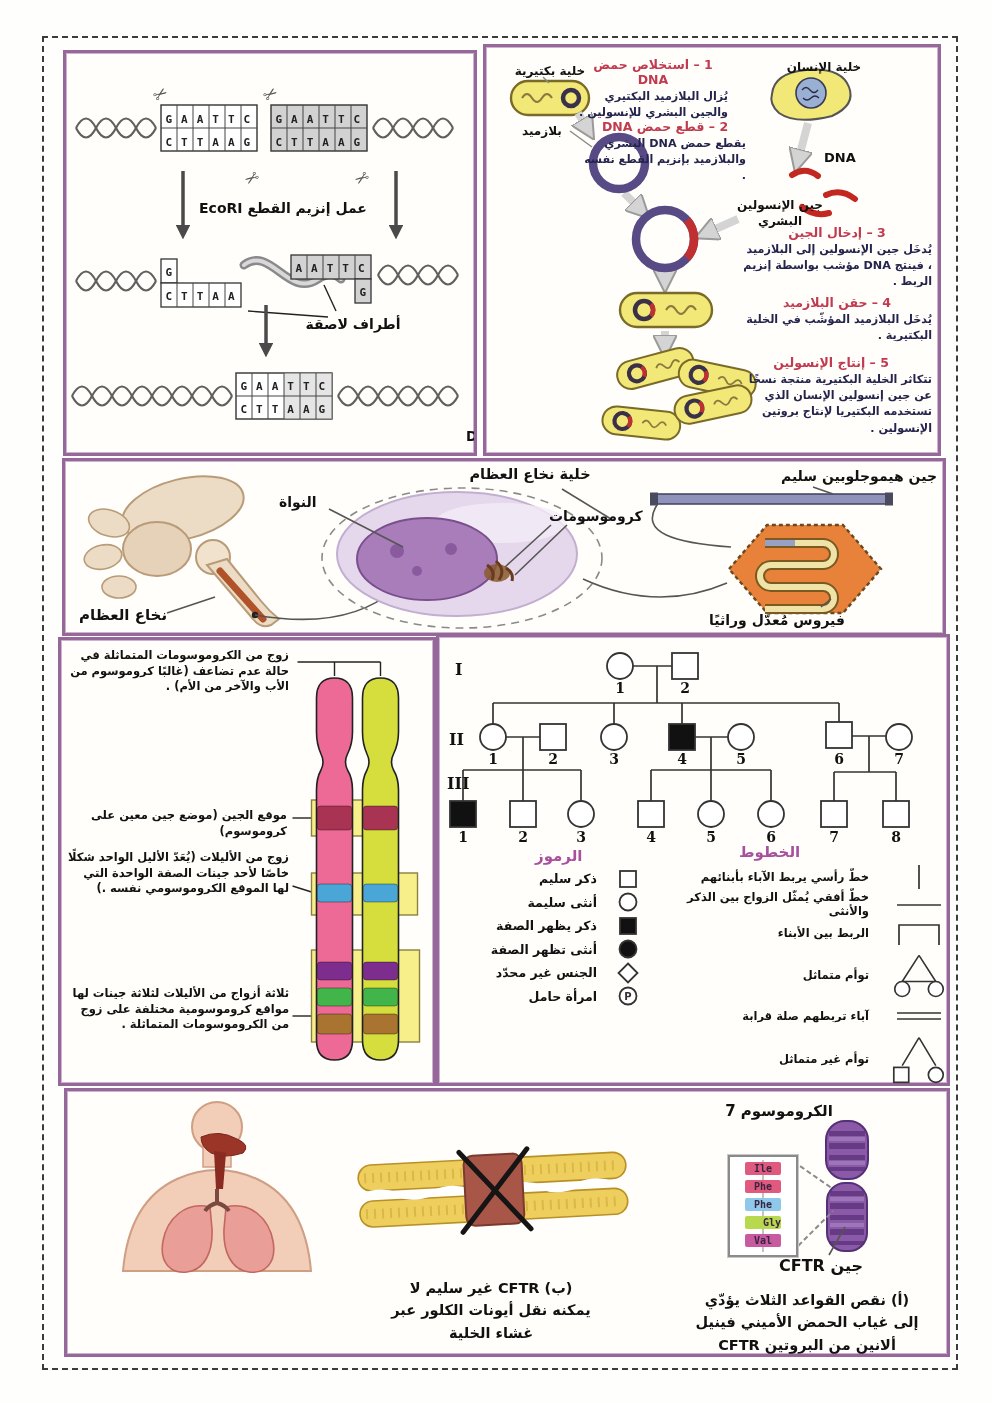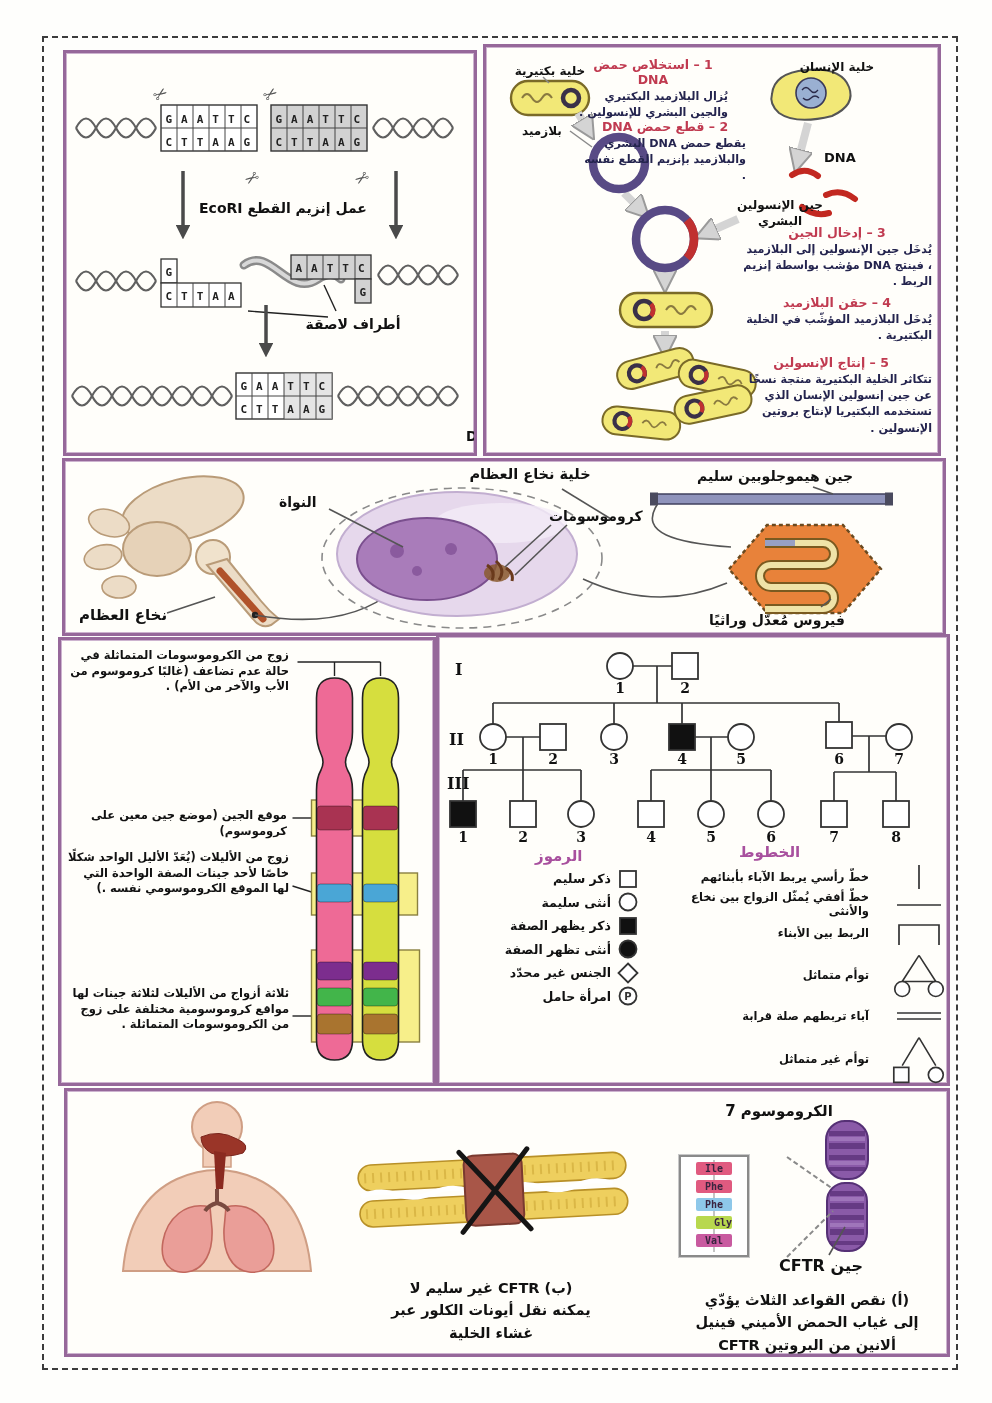--- a/index.html
+++ b/index.html
@@ -33,21 +33,21 @@
   .frag { stroke:#c22820; stroke-width:6; fill:none; stroke-linecap:round; }
   .ln { stroke:#222; stroke-width:1.4; fill:none; }
   .ybox { fill:#f7ef8a; stroke:#8a8040; stroke-width:1.4; }
   .pln { stroke:#333; stroke-width:1.7; fill:none; }
   .shp { fill:#fff; stroke:#333; stroke-width:1.8; }
   .shpf { fill:#111; stroke:#333; stroke-width:1.8; }
   .num { font-family:"DejaVu Serif", serif; font-weight:bold; font-size:14px; fill:#111; text-anchor:middle; }
   .rom { font-family:"DejaVu Serif", serif; font-weight:bold; font-size:16px; fill:#111; }
   .legend-head { position:absolute; font-weight:bold; font-size:15px; color:#a8509e; direction:rtl; }
   .symrows { position:absolute; }
-  .srow { display:flex; align-items:center; gap:6px; height:23.5px; }
+  .srow { display:flex; align-items:center; gap:20px; height:23.5px; }
   .srow .slabel { flex:1; text-align:right; direction:rtl; font-weight:bold; font-size:12.5px; color:#111; }
   .linesrows { position:absolute; }
   .lrow { display:flex; align-items:center; gap:22px; }
   .lrow .llabel { flex:1; text-align:right; direction:rtl; font-weight:bold; font-size:11.5px; color:#111; }
   .cap { position:absolute; direction:rtl; text-align:center; font-weight:bold; font-size:14.5px;
     color:#111; line-height:1.55; }
   .aabox { position:absolute; width:70px; height:102px; background:#fff;
     border:2px solid #8a8a8a; outline:1px solid #c8c8c8; }
   .aabox::before { content:""; position:absolute; left:50%; top:3px; bottom:3px; width:2px;
     margin-left:-1px; background:#c4c4c4; }
@@ -222,21 +222,21 @@
         </g>
         <g transform="translate(186,352) rotate(-12)">
           <rect x="0" y="0" width="78" height="28" rx="14" fill="#f2e877" stroke="#7a6a28" stroke-width="2"></rect>
           <circle cx="20" cy="14" r="8" fill="none" stroke="#3a3048" stroke-width="4.2"></circle>
           <path d="M26,9 A8,8 0 0 1 26,19" fill="none" stroke="#c03030" stroke-width="4.2"></path>
           <path d="M40,14 q4,-6 8,0 q4,6 8,0 q4,-6 8,0" fill="none" stroke="#8a7a40" stroke-width="1.8"></path>
         </g>
       </g>
     </svg>
     <div class="lbl" style="left:18px;top:16px;width:92px;font-size:12px;text-align:center">خلية بكتيرية</div>
-    <div class="lbl" style="left:308px;top:12px;width:86px;font-size:12px;text-align:center">خلية الإنسان</div>
+    <div class="lbl" style="left:295px;top:12px;width:86px;font-size:12px;text-align:center">خلية الإنسان</div>
     <div class="lbl" style="left:36px;top:76px;font-size:12px">بلازميد</div>
     <div class="lbl" style="left:338px;top:102px;font-size:13px;direction:ltr">DNA</div>
     <div class="lbl" style="left:248px;top:150px;width:92px;font-size:12px;text-align:center">جين الإنسولين البشري</div>
     <div class="step" style="left:92px;top:10px;width:150px">
       <div class="t">1 – استخلاص حمض DNA</div>
       <div class="b">يُزال البلازميد البكتيري والجين البشري للإنسولين .</div>
     </div>
     <div class="step" style="left:98px;top:72px;width:162px">
       <div class="t">2 – قطع حمض DNA</div>
       <div class="b">يقطع حمض DNA البشري والبلازميد بإنزيم القطع نفسه .</div>
@@ -300,21 +300,21 @@
         <path d="M700,82 h58 a11,11 0 0 1 0,22 h-52 a11,11 0 0 0 0,22 h52 a11,11 0 0 1 0,22 h-58" fill="none" stroke="#7a5a20" stroke-width="10"></path>
         <path d="M700,82 h58 a11,11 0 0 1 0,22 h-52 a11,11 0 0 0 0,22 h52 a11,11 0 0 1 0,22 h-58" fill="none" stroke="#efe3a8" stroke-width="6"></path>
         <path d="M700,82 h30" stroke="#98a0c4" stroke-width="6" fill="none"></path>
       </g>
       <line x1="756" y1="146" x2="766" y2="138" class="ldr3"></line>
     </svg>
     <div class="lbl" style="left:14px;top:144px;font-size:15px">نخاع العظام</div>
     <div class="lbl" style="left:380px;top:4px;width:170px;font-size:14.5px;text-align:center">خلية نخاع العظام</div>
     <div class="lbl" style="left:214px;top:32px;font-size:14px">النواة</div>
     <div class="lbl" style="left:484px;top:46px;font-size:14px">كروموسومات</div>
-    <div class="lbl" style="left:632px;top:6px;width:210px;font-size:14px;text-align:left">جين هيموجلوبين سليم</div>
+    <div class="lbl" style="left:662px;top:6px;width:210px;font-size:14px;text-align:right">جين هيموجلوبين سليم</div>
     <div class="lbl" style="left:612px;top:150px;width:200px;font-size:14px;text-align:center">فيروس مُعدّل وراثيًا</div>
   </section>
 
   <section class="panel" id="p4">
     <svg class="fill" viewBox="0 0 365 443">
       <line x1="233" y1="22" x2="316" y2="22" class="ln"></line>
       <line x1="270" y1="22" x2="270" y2="36" class="ln"></line>
       <line x1="316" y1="22" x2="316" y2="36" class="ln"></line>
       <line x1="228" y1="178" x2="247" y2="178" class="ln"></line>
       <line x1="228" y1="246" x2="247" y2="252" class="ln"></line>
@@ -455,21 +455,21 @@
     </div>
     <div class="legend-head" style="left:300px;top:206px">الخطوط</div>
     <div class="linesrows" style="left:226px;top:226px;width:282px">
       <div class="lrow" style="height:28px">
         <span class="llabel">خطّ رأسي يربط الآباء بأبنائهم</span>
         <svg width="56" height="26" viewBox="0 0 56 26">
             <line x1="28" y1="1" x2="28" y2="25" class="pln"></line>
           </svg>
       </div>
       <div class="lrow" style="height:26px">
-        <span class="llabel">خطّ أفقي يُمثّل الزواج بين نخاع والأنثى</span>
+        <span class="llabel">خطّ أفقي يُمثّل الزواج بين الذكر والأنثى</span>
         <svg width="56" height="20" viewBox="0 0 56 20">
             <line x1="6" y1="11" x2="50" y2="11" class="pln"></line>
           </svg>
       </div>
       <div class="lrow" style="height:32px">
         <span class="llabel">الربط بين الأبناء</span>
         <svg width="56" height="28" viewBox="0 0 56 28">
             <polyline points="8,26 8,6 48,6 48,26" class="pln"></polyline>
           </svg>
       </div>
@@ -540,21 +540,21 @@
             <rect x="762" y="70" width="36" height="4"></rect>
           <rect x="763" y="106" width="34" height="4"></rect>
             <rect x="763" y="132" width="34" height="4"></rect>
         </g>
       </g>
       <line x1="720" y1="66" x2="766" y2="98" stroke="#8a8a8a" stroke-width="2" stroke-dasharray="5,3"></line>
       <line x1="720" y1="166" x2="766" y2="120" stroke="#8a8a8a" stroke-width="2" stroke-dasharray="5,3"></line>
       <line x1="762" y1="164" x2="778" y2="136" class="ldr3"></line>
     </svg>
     <div class="lbl" style="left:642px;top:10px;width:140px;font-size:15px;text-align:center">الكروموسوم 7</div>
-    <div class="aabox" style="left:612px;top:64px">
+    <div class="aabox" style="left:661px;top:64px">
       <div class="aa" style="background: rgb(224, 90, 128);">Ile</div>
       <div class="aa" style="background: rgb(224, 90, 128);">Phe</div>
       <div class="aa" style="background: rgb(142, 200, 234);">Phe</div>
       <div class="aa" style="background: rgb(184, 216, 78); text-align: right;">Gly</div>
       <div class="aa" style="background: rgb(200, 90, 160);">Val</div>
     </div>
     <div class="lbl" style="left:700px;top:164px;width:108px;font-size:16px;text-align:center">جين CFTR</div>
     <div class="cap" style="left:300px;top:186px;width:248px">
       <div>(ب) CFTR غير سليم لا</div>
       <div>يمكنه نقل أيونات الكلور عبر</div>

